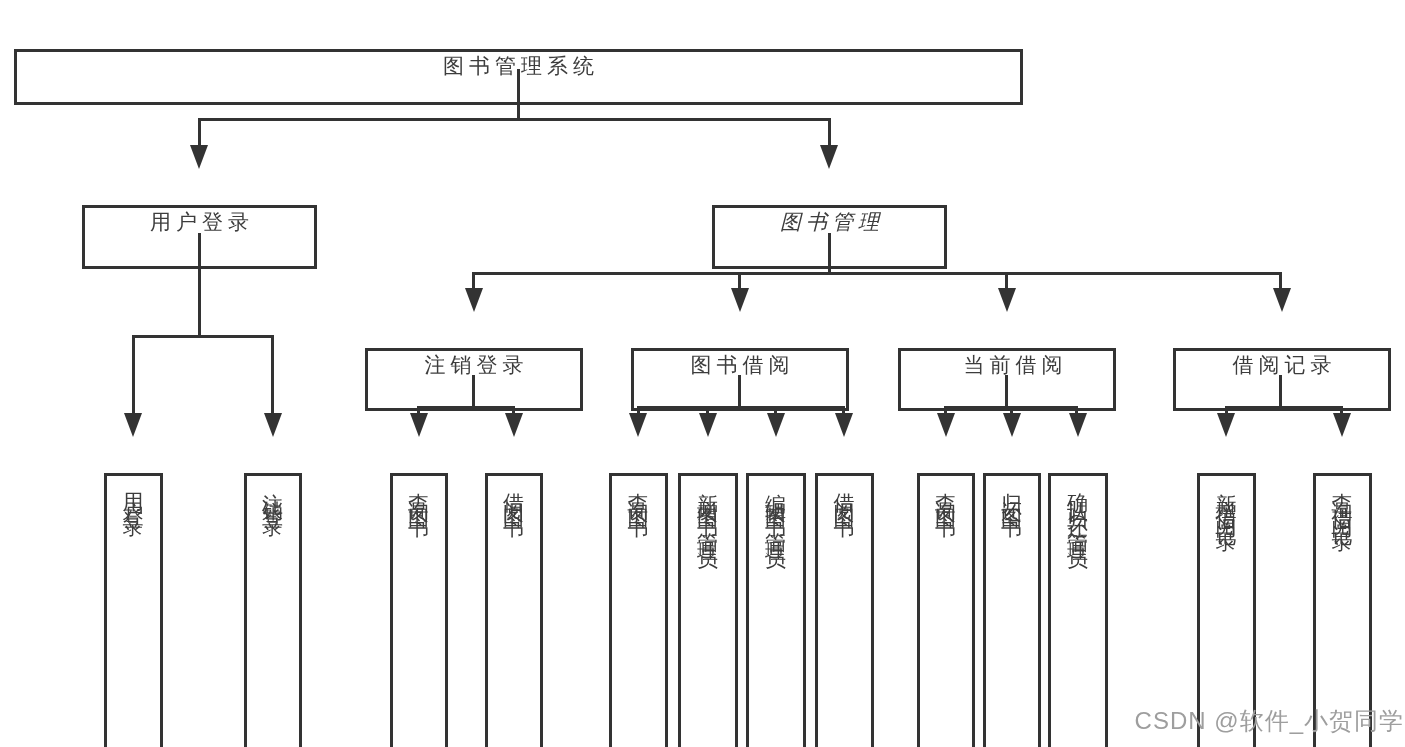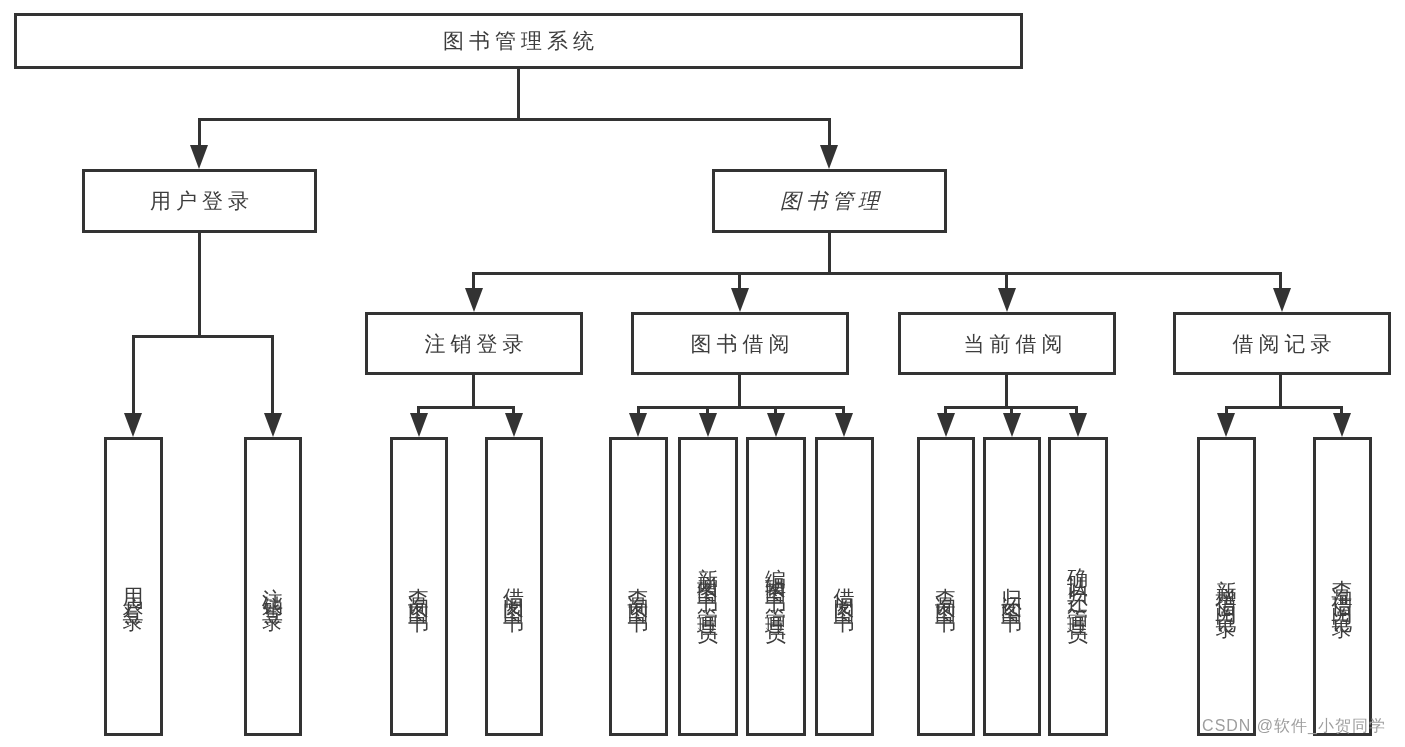--- a/index.html
+++ b/index.html
@@ -16,22 +16,22 @@
     position: relative;
     overflow: hidden;
   }
   .canvas { position: absolute; inset: 0; }
   .box {
     position: absolute;
     background: var(--bg);
     border: 3px solid var(--line);
     box-sizing: border-box;
     display: flex;
-    align-items: center;
     justify-content: center;
+    margin-top: 36px;
   }
   .hlabel {
     font-size: 21px;
     letter-spacing: 5px;
     text-indent: 5px;
     color: var(--text);
     white-space: nowrap;
   }
   .vlabel {
     writing-mode: vertical-rl;
@@ -45,23 +45,23 @@
   .vline { position: absolute; width: 3px; background: var(--line); }
   .arrow {
     position: absolute;
     width: 0; height: 0;
     border-left: 9px solid transparent;
     border-right: 9px solid transparent;
     border-top: 24px solid var(--line);
   }
   .watermark {
     position: absolute;
-    right: 19px;
+    right: 1px;
     bottom: 10px;
-    font-size: 16px;
+    font-size: 24px;
     letter-spacing: 1px;
     color: var(--watermark);
     white-space: nowrap;
   }
 </style>
 </head>
 <body>
 
 <div class="canvas">
 

